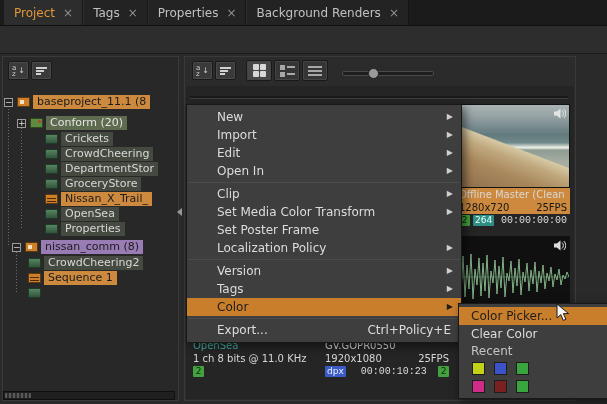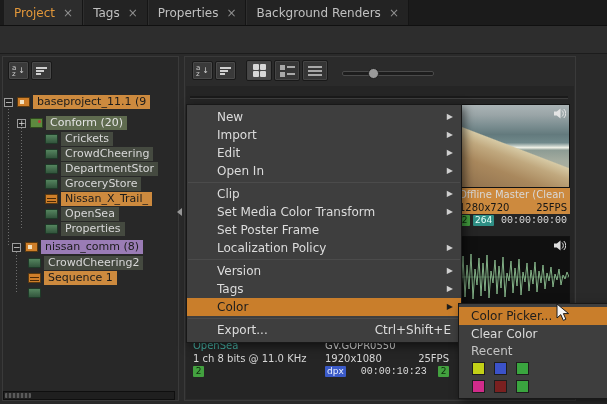--- a/index.html
+++ b/index.html
@@ -226,21 +226,21 @@
     <div class="slider-thumb" style="left: 28%;"></div>
   </div>
 
   <div class="vguide" style="left:8px;top:106px;height:140px"></div>
   <div class="vguide" style="left:21px;top:128px;height:100px"></div>
   <div class="vguide" style="left:16px;top:252px;height:40px"></div>
 
   <div class="trow" style="top:95px;left:4px">
     <span class="exp">−</span>
     <span class="ic ic-project"></span>
-    <span class="tlabel tag-orange">baseproject_11.1 (9</span>
+    <span class="tlabel tag-orange">baseproject_11.1 (8</span>
   </div>
   <div class="trow" style="top:116px;left:17px">
     <span class="exp">+</span>
     <span class="ic ic-bin"></span>
     <span class="tlabel tag-green">Conform (20)</span>
   </div>
   <div class="trow" style="top:132px;left:45px">
     <span class="ic ic-clip"></span>
     <span class="tlabel tag-gray">Crickets</span>
   </div>
@@ -390,21 +390,21 @@
       <span>Tags</span>
       <span class="arrow">▶</span>
     </div>
     <div class="mitem hl">
       <span>Color</span>
       <span class="arrow">▶</span>
     </div>
     <div class="msep"></div>
     <div class="mitem">
       <span>Export...</span>
-      <span class="shortcut">Ctrl+Shift+E</span>
+      <span class="shortcut">Ctrl+Policy+E</span>
     </div>
   </div>
 
   <div class="submenu">
     <div class="mitem hl">
       <span>Color Picker...</span>
     </div>
     <div class="mitem">
       <span>Clear Color</span>
     </div>

